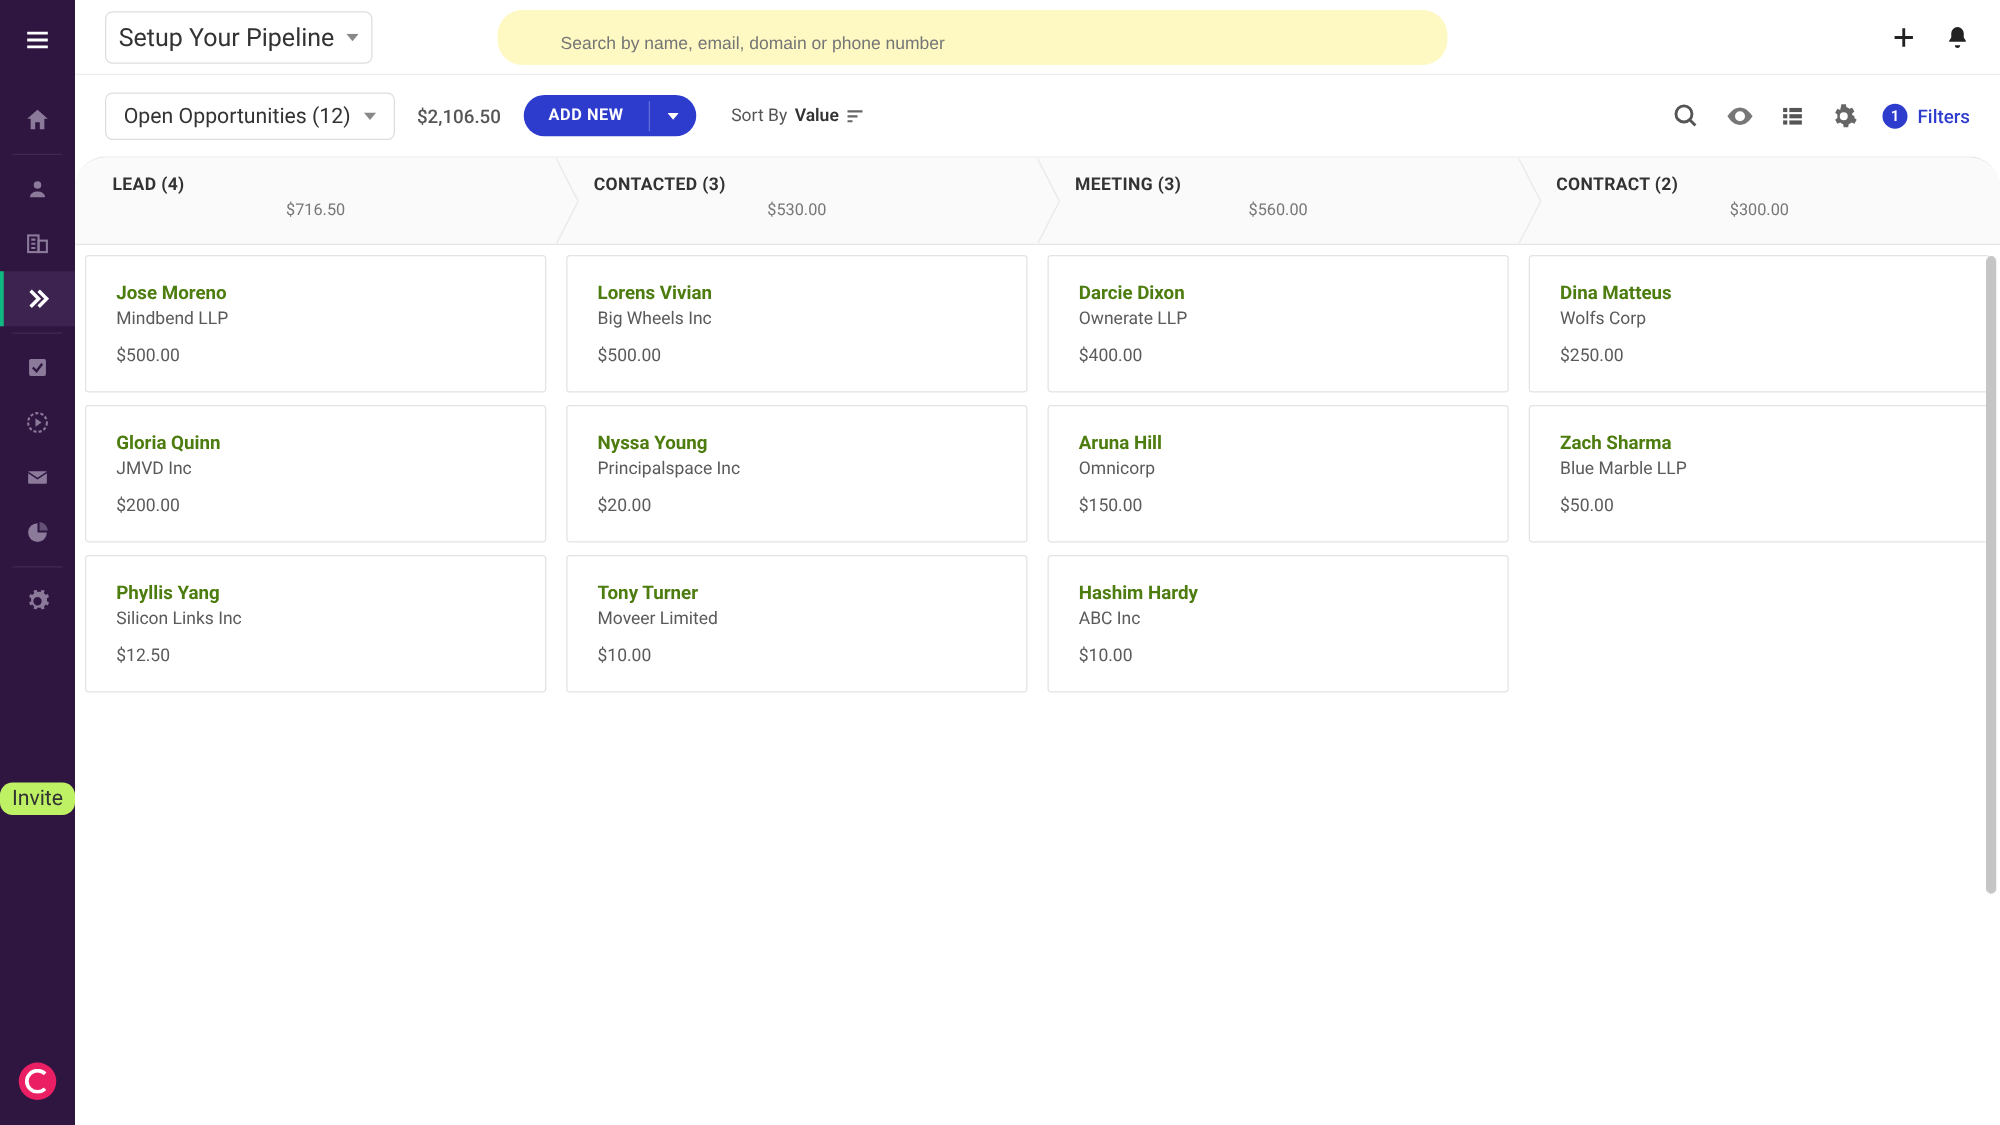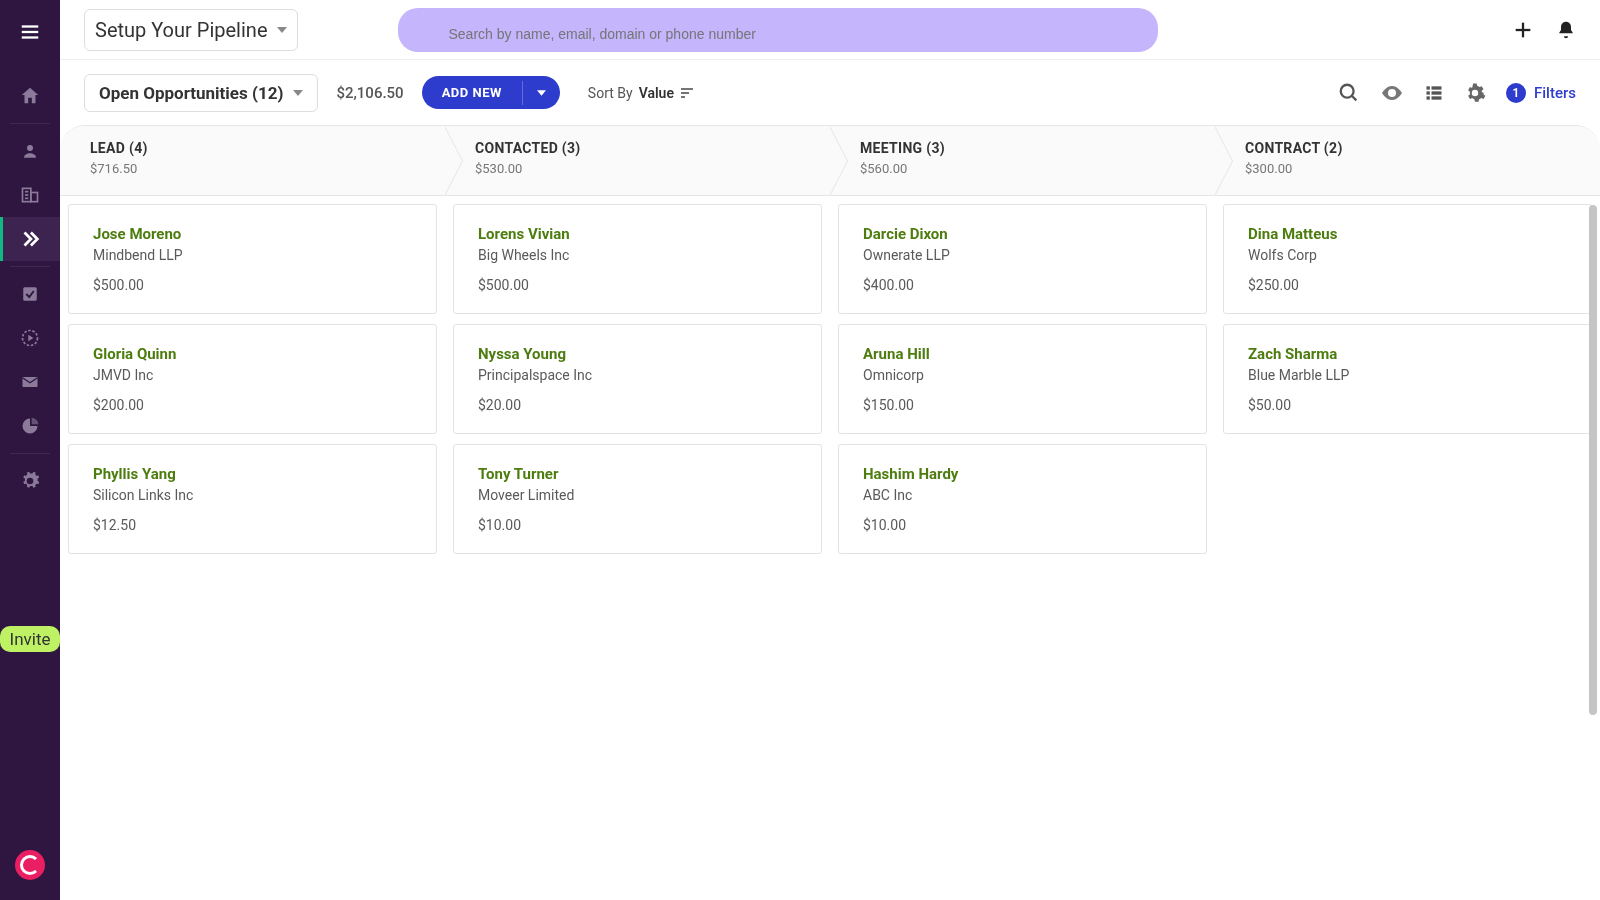--- a/index.html
+++ b/index.html
@@ -16,49 +16,49 @@
 .logo-bottom { position: absolute; bottom: 20px; width: 30px; height: 30px; background: #e91e63; border-radius: 50%; display:flex; align-items:center; justify-content:center; }
 .logo-bottom::after { content:''; width:14px;height:14px;border:3px solid #fff;border-radius:50%;border-right-color:transparent; }
 
 
 .main { flex: 1; display: flex; flex-direction: column; }
 
 
 .topbar { height: 60px; display: flex; align-items: center; padding: 0 24px; gap: 20px; border-bottom: 1px solid #eee; }
 .pipeline-select { display: flex; align-items: center; gap: 10px; border: 1px solid #ddd; border-radius: 6px; padding: 8px 10px; font-size: 20px; font-weight: 400; cursor: pointer; }
 .search-wrap { flex: 1; max-width: 760px; margin-left: 80px; }
-.search { width: 100%; background: #c4b5fd; border: none; border-radius: 20px; padding: 18px 20px 10px 50px; font-size: 14px; color: #666; position: relative; }
+.search { width: 100%; background: #fef9c3; border: none; border-radius: 20px; padding: 18px 20px 10px 50px; font-size: 14px; color: #666; position: relative; }
 .search-container { position: relative; }
 .search-ico { position: absolute; left: 18px; top: 50%; transform: translateY(-50%); color: #888; }
 .topbar-right { margin-left: auto; display: flex; gap: 22px; align-items: center; }
 .icon-btn { color: #333; cursor: pointer; display:flex; }
 
 
 .toolbar { height: 65px; display: flex; align-items: center; padding: 0 24px; gap: 18px; }
-.opp-select { display: flex; align-items: center; gap: 10px; border: 1px solid #ddd; border-radius: 6px; padding: 8px 14px; font-size: 17px; font-weight: 700; cursor: pointer; text-align: center; }
+.opp-select { display: flex; align-items: center; gap: 10px; border: 1px solid #ddd; border-radius: 6px; padding: 8px 14px; font-size: 17px; font-weight: 400; cursor: pointer; text-align: center; }
 .total-val { font-size: 15px; color: #555; font-weight: 500; }
 .add-new { background: #2e3cce; color: #fff; border-radius: 20px; display: flex; align-items: center; overflow: hidden; cursor: pointer; }
 .add-new-label { padding: 9px 20px; font-size: 13px; font-weight: 700; letter-spacing: 0.5px; }
 .add-new-caret { padding: 9px 14px; border-left: 1px solid rgba(255,255,255,0.25); }
 .sort-by { display: flex; align-items: center; gap: 6px; font-size: 14px; color: #555; margin-left: 10px; }
 .sort-by .val { font-weight: 600; color: #333; }
 .toolbar-right { margin-left: auto; display: flex; align-items: center; gap: 20px; }
 .tb-icon { color: #666; cursor: pointer; display:flex; }
 .filter-badge { background: #2e3cce; color: #fff; width: 20px; height: 20px; border-radius: 50%; display: inline-flex; align-items: center; justify-content: center; font-size: 12px; font-weight: 600; }
 .filters-link { color: #2e3cce; font-size: 15px; font-weight: 500; cursor: pointer; display:flex; align-items:center; gap:8px; }
 
 
 .board-wrap { flex: 1; overflow: auto; border-top: 1px solid #e5e5e5; border-radius: 25px; }
 .board { display: flex; min-height: 100%; }
 .column { width: 385px; flex-shrink: 0; }
 .col-header { height: 70px; padding: 14px 30px; position: relative; background: #fafafa; border-bottom: 1px solid #e5e5e5; }
 .col-header::after { content:''; position:absolute; right:-17px; top:0; width:0;height:0; border-top:35px solid transparent; border-bottom:35px solid transparent; border-left:18px solid #fafafa; z-index:2; filter: drop-shadow(1px 0 0 #e5e5e5); }
 .column:last-child .col-header::after { display:none; }
 .col-title { font-size: 14px; font-weight: 700; color: #333; letter-spacing: 0.3px; }
-.col-value { font-size: 13px; color: #777; margin-top: 5px; }
+.col-value { font-size: 13px; color: #777; margin-top: 5px; text-align: center; }
 .cards { padding: 8px; display: flex; flex-direction: column; gap: 10px; }
 .card { background: #fff; border: 1px solid #e3e3e3; border-radius: 3px; padding: 20px 24px; cursor: pointer; }
 .card-name { font-size: 15px; font-weight: 700; color: #4d7c0f; }
 .card-company { font-size: 14px; color: #5a5a5a; margin-top: 4px; }
 .card-amount { font-size: 14px; color: #5a5a5a; margin-top: 14px; }
 .scroll-track { position: fixed; right: 1px; top: 205px; width: 10px; height: 600px; }
 .scroll-thumb { width: 8px; height: 510px; background: #c5c5c5; border-radius: 4px; }
 
 svg { display: block; }
 </style>

